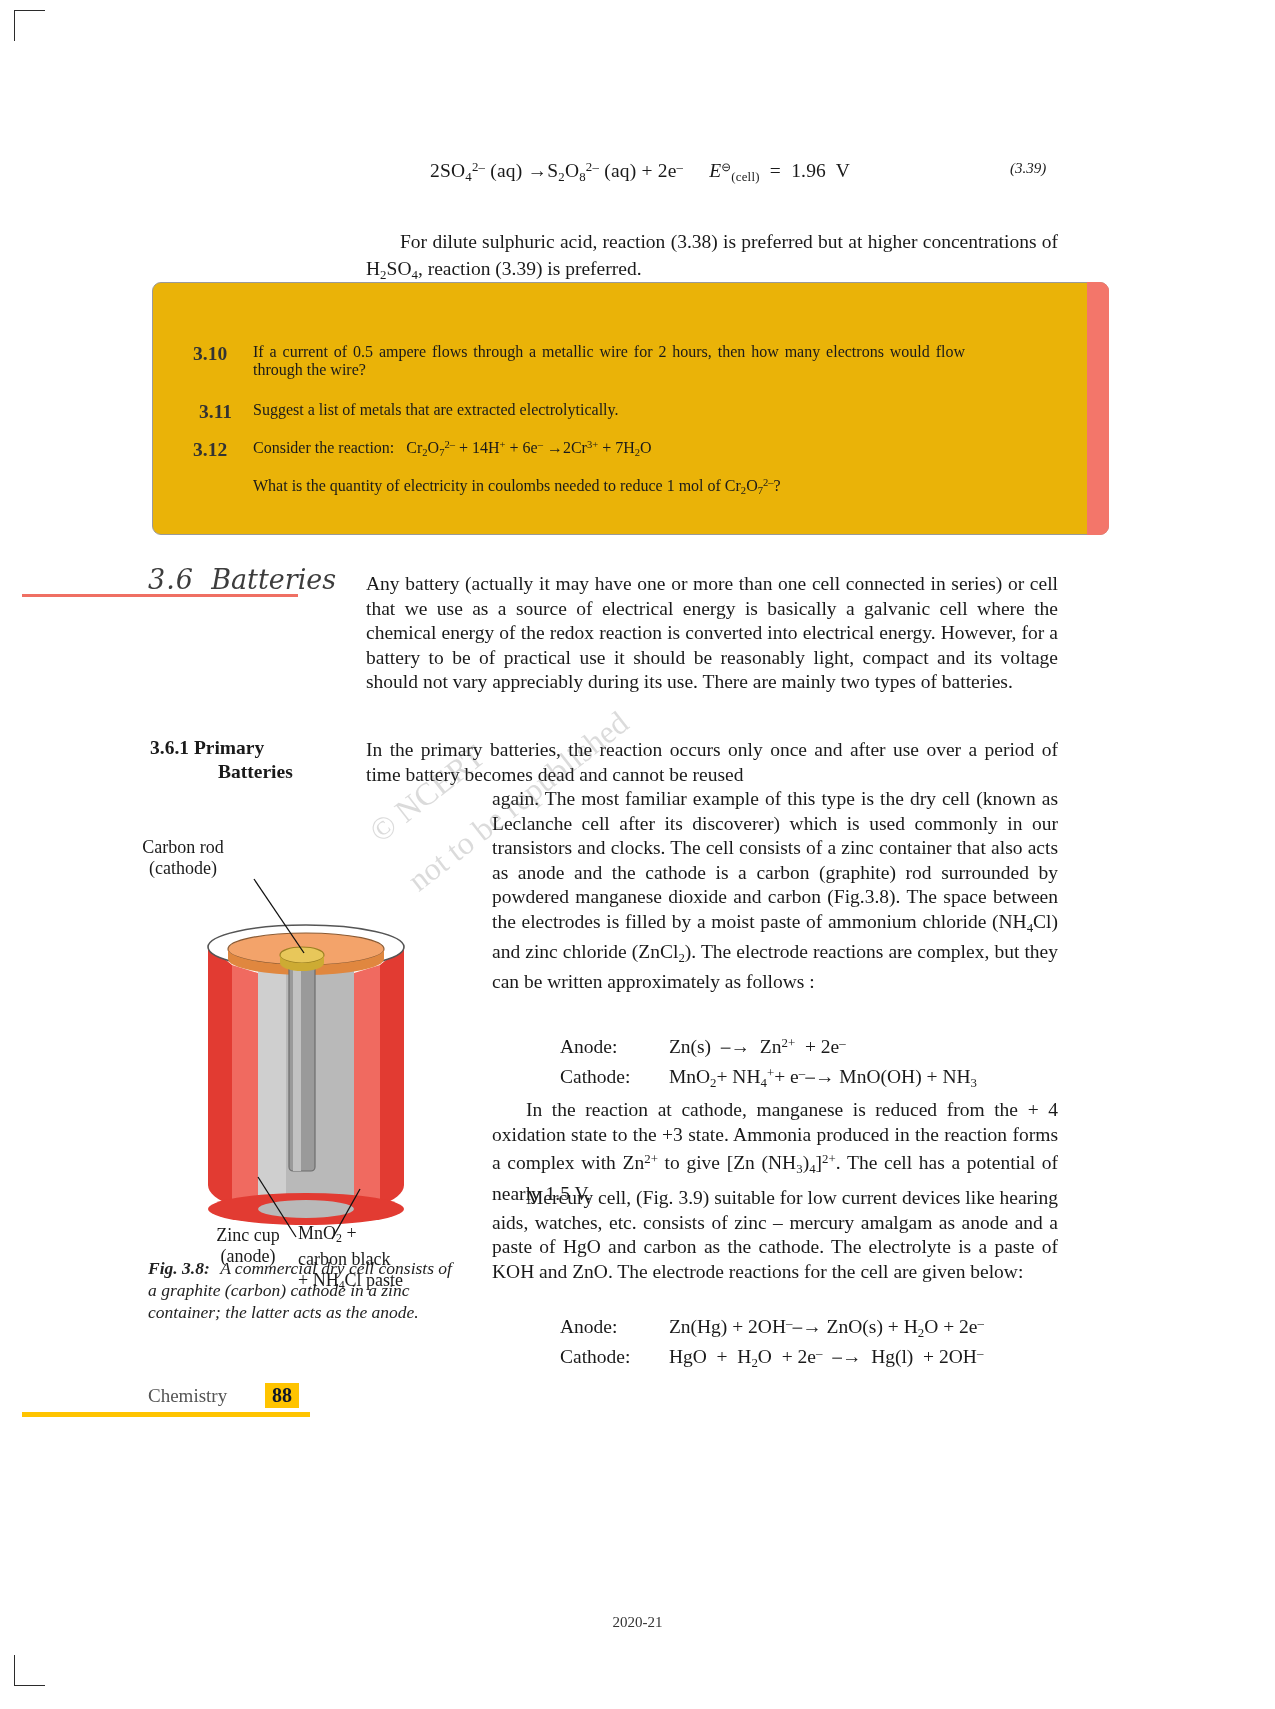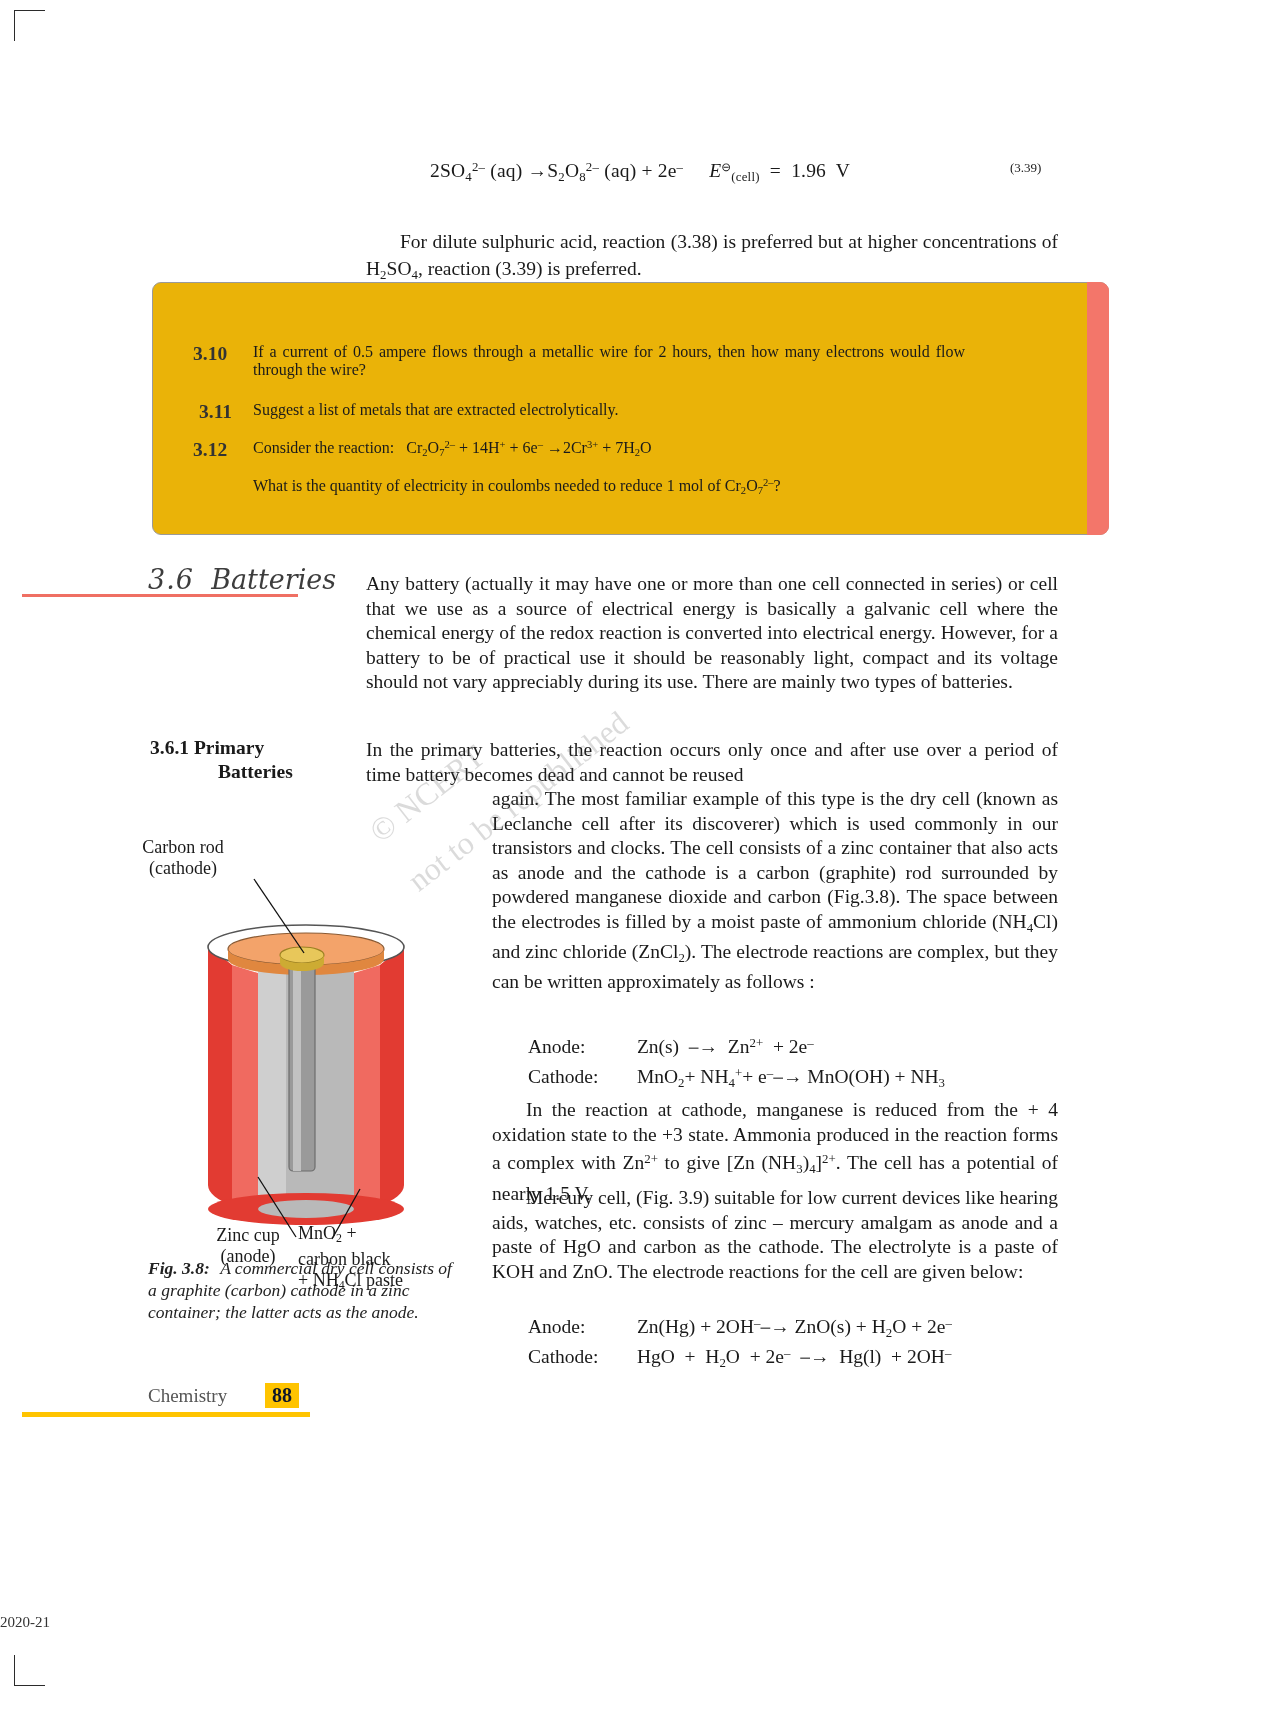--- a/index.html
+++ b/index.html
@@ -10,21 +10,21 @@
   
   .crop{position:absolute;width:30px;height:30px;border:1.5px solid #2b2b2b;}
   .crop.tl{left:14px;top:10px;border-right:none;border-bottom:none;}
   .crop.bl{left:14px;top:1655px;border-right:none;border-top:none;}
 
   
   .eq-row{position:absolute;left:430px;top:160px;width:640px;font-size:19.5px;letter-spacing:.2px;}
   .eq-row .sp{display:inline-block;width:26px;}
   sub{font-size:.66em;vertical-align:-.28em;}
   sup{font-size:.66em;vertical-align:.48em;}
-  .eqno{position:absolute;left:1010px;top:160px;font-size:13px;}
+  .eqno{position:absolute;left:1010px;top:160px;font-size:15px;font-style:italic;}
 
   .intro-para{position:absolute;left:366px;top:200px;width:692px;font-size:19.5px;line-height:27px;text-align:justify;text-indent:34px;margin-top:28px;}
 
   
   .qbox{position:absolute;left:152px;top:282px;width:957px;height:253px;border:1.6px solid #9a9a9a;border-radius:9px;background:#eab308;box-sizing:border-box;}
   .qbox .redbar{position:absolute;right:-1px;top:-1px;width:22px;height:253px;background:#f3766a;border-radius:0 9px 9px 0;}
   .qtitle{position:absolute;right:48px;top:16px;font-family:"DejaVu Serif",serif;font-style:italic;font-size:25px;color:#3b3b3b;letter-spacing:1px;}
   .qtitle .rule{position:absolute;left:0;right:0;bottom:-6px;height:2px;background:#f3766a;}
   .qnum{position:absolute;font-weight:bold;font-size:19.5px;color:#333;}
   .qtext{position:absolute;width:712px;text-align:justify;}
@@ -37,33 +37,33 @@
   .sub-head{position:absolute;left:150px;top:737px;width:175px;font-size:19.5px;font-weight:bold;}
   .sub-head .n{font-weight:bold;}
   .sub-head-l2{position:absolute;left:218px;top:761px;font-size:19.5px;font-weight:bold;}
 
   
   .bodycol{position:absolute;left:366px;top:572px;width:692px;font-size:19.5px;line-height:24.6px;text-align:justify;}
 
   .wrapcol{position:absolute;left:492px;top:787px;width:566px;font-size:19.5px;line-height:24.6px;text-align:justify;}
 
   .eqline{font-size:19.5px;line-height:30px;}
-  .lbl{display:inline-block;width:104px;}
+  .lbl{display:inline-block;width:104px;margin-left:32px;}
 
   
   .figwrap{position:absolute;left:146px;top:805px;width:320px;margin-top:32px;}
   .fig-lab{position:absolute;font-size:18px;line-height:21px;text-align:center;}
   .figcap{position:absolute;left:148px;top:1257px;width:310px;font-size:17.5px;font-style:italic;line-height:22px;color:#222;}
   .figcap b{font-style:italic;font-weight:bold;}
 
   
   .foot-rule{position:absolute;left:22px;top:1412px;width:288px;height:5px;background:#ffc400;}
   .foot-txt{position:absolute;left:148px;top:1385px;font-size:19px;color:#555;font-family:"Liberation Serif",serif;}
   .foot-num{position:absolute;left:265px;top:1383px;font-size:20px;font-weight:bold;color:#0f172a;background:#ffc400;padding:1px 7px;}
-  .year{position:absolute;left:0;right:0;top:1614px;text-align:left;font-size:15px;color:#333;}
+  .year{position:absolute;left:0;right:0;top:1614px;text-align:center;font-size:15px;color:#333;}
 
   
   .wm{position:absolute;left:430px;top:640px;width:420px;height:390px;transform:rotate(-38deg);color:rgba(90,90,90,.22);font-size:32px;font-family:"Liberation Serif",serif;line-height:62px;pointer-events:none;}
   .wm div{white-space:nowrap;}
 </style>
 </head>
 <body>
 
 <div class="page">
 

